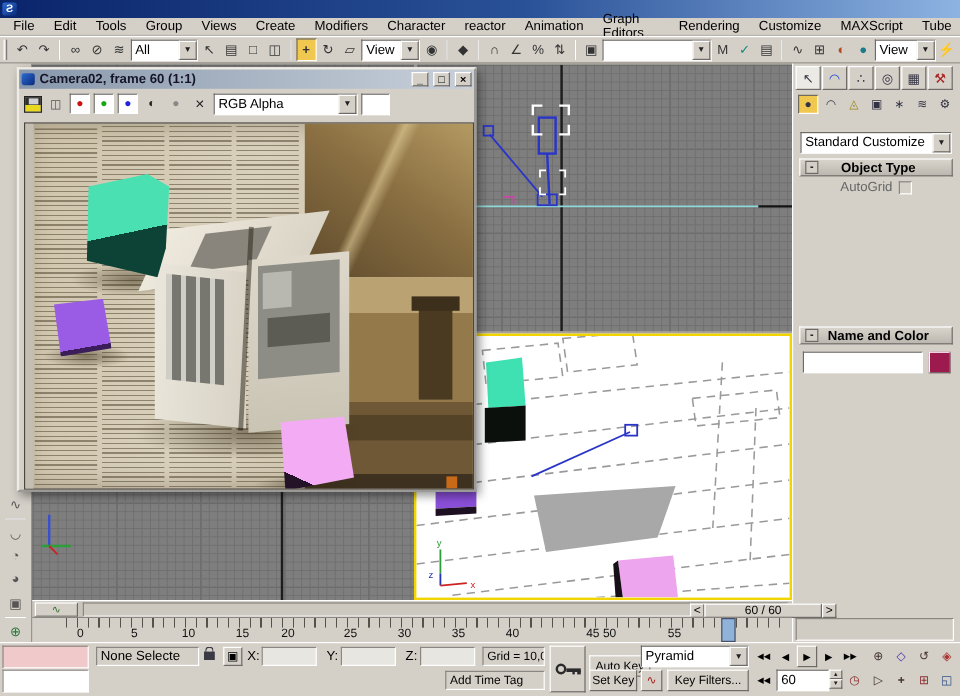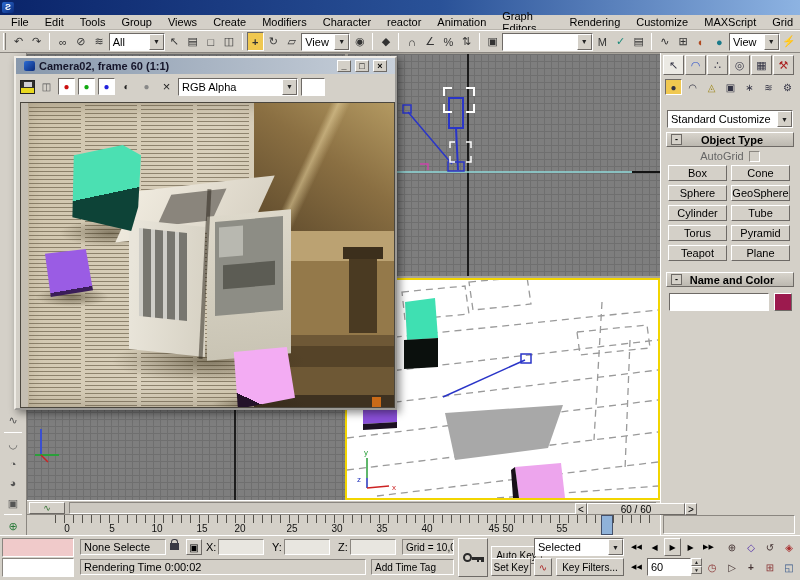--- a/index.html
+++ b/index.html
@@ -24,21 +24,21 @@
 .dd .ar{width:15px;background:#d4d0c8;border:1px solid;border-color:#fff #6e6a66 #6e6a66 #fff;display:flex;align-items:center;justify-content:center;font-size:7px;color:#222}
 
 #work{left:27px;top:53px;width:633px;height:447px;background:#a8a49c}
 .vp{position:absolute;background-color:#7e7e7e;background-image:linear-gradient(#6f6f6f 1px,transparent 1px),linear-gradient(90deg,#6f6f6f 1px,transparent 1px),linear-gradient(#606060 1px,transparent 1px),linear-gradient(90deg,#606060 1px,transparent 1px);background-size:7px 7px,7px 7px,70px 70px,70px 70px;overflow:hidden}
 #vp-br{position:absolute;left:318px;top:225px;width:315px;height:222px;background:#fff;border:2px solid #f2d500;overflow:hidden}
 #leftstrip{left:0;top:53px;width:27px;height:482px;background:#d4d0c8;border-right:1px solid #8a8680;display:flex;flex-direction:column;align-items:center;padding-top:359px;gap:3px}
 #leftstrip .ic{width:20px;height:20px;color:#555}
 #leftstrip .hr{width:18px;height:1px;background:#8a8680;border-bottom:1px solid #fff}
 
 #rw{left:14px;top:56px;width:383px;height:354px;background:#d4d0c8;border:2px outset #efece6;box-shadow:3px 3px 8px rgba(0,0,0,.45);z-index:5}
-#rw-title{height:16px;background:linear-gradient(90deg,#8898ac,#c8d0da);display:flex;align-items:center;gap:4px;padding:0 8px;font-weight:bold;color:#15152a}
+#rw-title{height:16px;background:linear-gradient(90deg,#8898ac,#c8d0da);display:flex;align-items:center;gap:4px;padding:0 2px;font-weight:bold;color:#15152a}
 #rw-title .wb{width:14px;height:12px;font-size:9px;line-height:10px;text-align:center;color:#000}
 #rw-tools{height:25px;display:flex;align-items:center;gap:3px;padding:0 4px}
 #rw-tools .cb{width:17px;height:17px;display:flex;align-items:center;justify-content:center;font-size:10px}
 #saveicon{width:15px;height:14px;background:linear-gradient(#30302c 55%,#e8d820 55%);border:1px solid #222;position:relative}
 #saveicon:before{content:"";position:absolute;left:3px;top:1px;width:8px;height:5px;background:#cfcfd4}
 #rw-img{position:absolute;left:4px;top:44px;width:375px;height:306px;border:1px solid #4a463e;background:linear-gradient(105deg,#cfc4ab,#d9d0bc 45%,#c9bda2);overflow:hidden;box-shadow:inset 0 0 20px rgba(60,45,20,.35)}
 .npcol{position:absolute;background-image:repeating-linear-gradient(180deg,rgba(70,58,36,.5) 0 1px,rgba(0,0,0,0) 1px 4px)}
 .ph{position:absolute}
 .cube{position:absolute}
 .sh{position:absolute;background:radial-gradient(ellipse at center,rgba(50,40,18,.5),rgba(0,0,0,0) 70%)}
@@ -96,21 +96,21 @@
     <span class="mi">Views</span>
     <span class="mi">Create</span>
     <span class="mi">Modifiers</span>
     <span class="mi">Character</span>
     <span class="mi">reactor</span>
     <span class="mi">Animation</span>
     <span class="mi">Graph Editors</span>
     <span class="mi">Rendering</span>
     <span class="mi">Customize</span>
     <span class="mi">MAXScript</span>
-    <span class="mi">Grid</span>
+    <span class="mi">Tube</span>
   </div>
 
   <div id="toolbar" class="abs">
     <span class="grip"></span>
     <span class="ic">↶</span>
     <span class="ic">↷</span>
     <span class="sep"></span>
     <span class="ic">∞</span>
     <span class="ic">⊘</span>
     <span class="ic">≋</span>
@@ -327,32 +327,20 @@
       </div>
 
     <div class="rollh abs" style="left:5px;top:79px;width:128px">
       <span class="mbox">-</span>
       <span style="flex:1;text-align:center;margin-right:15px">Object Type</span>
     </div>
     <div class="abs flex" style="left:5px;top:96px;width:128px;height:14px;justify-content:center;gap:5px;color:#666">
       <span>AutoGrid</span>
       <span style="width:11px;height:11px;background:#d4d0c8;border:1px solid;border-color:#8a8680 #fff #fff #8a8680"></span>
     </div>
-    <div class="abs" style="left:7px;top:112px;width:128px;display:flex;flex-wrap:wrap;gap:4px">
-      <span class="obtn raised">Box</span>
-      <span class="obtn raised">Cone</span>
-      <span class="obtn raised">Sphere</span>
-      <span class="obtn raised">GeoSphere</span>
-      <span class="obtn raised">Cylinder</span>
-      <span class="obtn raised">Tube</span>
-      <span class="obtn raised">Torus</span>
-      <span class="obtn raised">Pyramid</span>
-      <span class="obtn raised">Teapot</span>
-      <span class="obtn raised">Plane</span>
-    </div>
 
     <div class="rollh abs" style="left:5px;top:219px;width:128px">
       <span class="mbox">-</span>
       <span style="flex:1;text-align:center;margin-right:15px">Name and Color</span>
     </div>
     <input class="abs sunk" style="left: 8px; top: 240px; width: 100px; height: 18px; padding: 0px 3px; font-size: 11px;" value="">
     <span class="abs" style="left:113px;top:240px;width:18px;height:18px;background:#9c1a4e;border:1px solid;border-color:#fff #6e6a66 #6e6a66 #fff"></span>
   </div>
 
   <div id="tslider-row" class="abs">
@@ -394,31 +382,30 @@
         <i class="lockshape" style="display:block"></i>
       </span>
     <span class="sbtn raised" style="left:186px;top:3px;width:16px;height:16px">▣</span>
     <span class="abs" style="left:206px;top:5px">X:</span>
     <input class="abs fld wfld" style="left: 218px; top: 3px; width: 46px; height: 16px;" value="">
     <span class="abs" style="left:272px;top:5px">Y:</span>
     <input class="abs fld wfld" style="left: 284px; top: 3px; width: 46px; height: 16px;" value="">
     <span class="abs" style="left:338px;top:5px">Z:</span>
     <input class="abs fld wfld" style="left: 350px; top: 3px; width: 46px; height: 16px;" value="">
     <span class="fld" style="left:402px;top:3px;width:52px;height:16px;font-size:10px">Grid = 10,0mm</span>
-    <span class="fld" style="left:80px;top:23px;width:286px;height:16px">Rendering Time  0:00:02</span>
     <span class="fld" style="left:371px;top:23px;width:83px;height:16px;font-size:10px">Add Time Tag</span>
 
     <span class="sbtn raised" style="left:458px;top:2px;width:30px;height:39px">
         <i class="keyring"></i>
         <i class="keystem"></i>
       </span>
     <span class="sbtn raised" style="left:491px;top:10px;width:51px;height:18px">Auto Key</span>
     <span class="sbtn raised" style="left:491px;top:22px;width:40px;height:18px">Set Key</span>
     <span class="dd abs" style="left:534px;top:2px;width:90px;height:18px">
-        <span class="val">Selected</span>
+        <span class="val">Pyramid</span>
         <span class="ar">▼</span>
       </span>
     <span class="sbtn raised" style="left:534px;top:22px;width:18px;height:18px;color:#aa2222">∿</span>
     <span class="sbtn raised" style="left:556px;top:22px;width:68px;height:18px">Key Filters...</span>
 
     <span class="sbtn" style="left:628px;top:2px;width:17px;height:18px;font-size:7px">◀◀</span>
     <span class="sbtn" style="left:647px;top:2px;width:15px;height:18px;font-size:8px">◀</span>
     <span class="sbtn raised" style="left:664px;top:2px;width:17px;height:18px;font-size:8px">▶</span>
     <span class="sbtn" style="left:683px;top:2px;width:15px;height:18px;font-size:8px">▶</span>
     <span class="sbtn" style="left:700px;top:2px;width:17px;height:18px;font-size:7px">▶▶</span>

